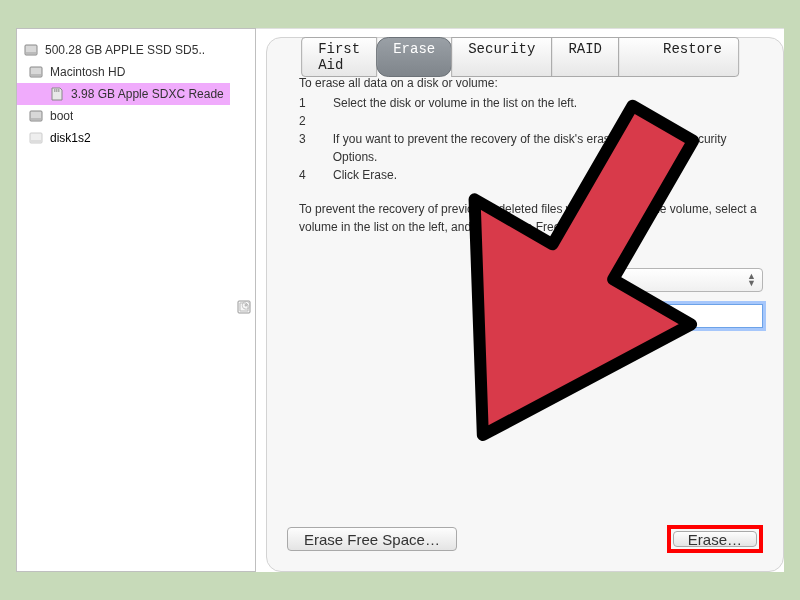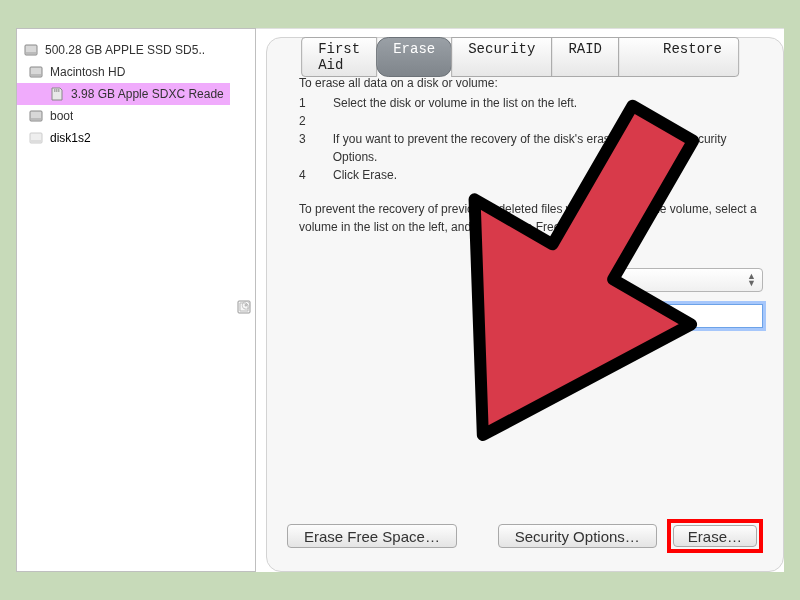--- a/index.html
+++ b/index.html
@@ -164,21 +164,21 @@
     cursor: default;
     height: 24px;
     display: inline-flex; align-items: center; justify-content: center;
   }
   .spacer { flex: 1 1 auto; }
   .highlight-box {
     border: 4px solid #ff0000;
     padding: 2px;
     display: inline-flex;
   }
-  .highlight-box .mac-btn { height: 22px; padding: 3px 14px; }
+  .highlight-box .mac-btn { height: 16px; padding: 3px 14px; }
   
   .arrow-overlay {
     position: absolute;
     top: 58px;
     left: 390px;
     width: 320px;
     height: 390px;
     z-index: 10;
     pointer-events: none;
   }
@@ -313,23 +313,20 @@
             <span>BOOT</span><span class="caret"></span>
           </div>
         </div>
       </div>
 
       <div class="bottom-buttons">
         <button class="mac-btn">
             <span>Erase Free Space…</span>
           </button>
         <span class="spacer"></span>
-        <button class="mac-btn" style="margin-right:10px">
-            <span>Security Options…</span>
-          </button>
         <span class="highlight-box">
           <button class="mac-btn">
               <span>Erase…</span>
             </button>
         </span>
       </div>
 
     </div>
   </div>
 

